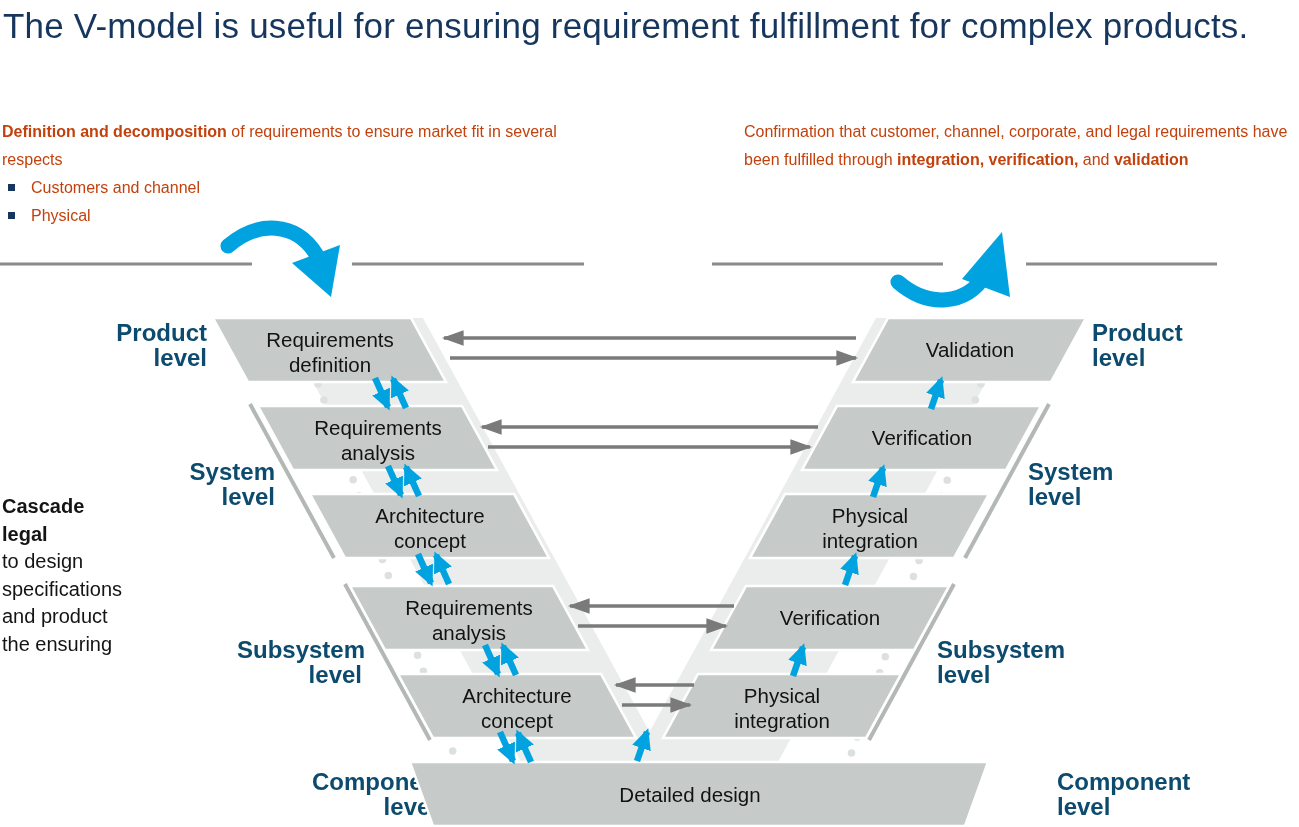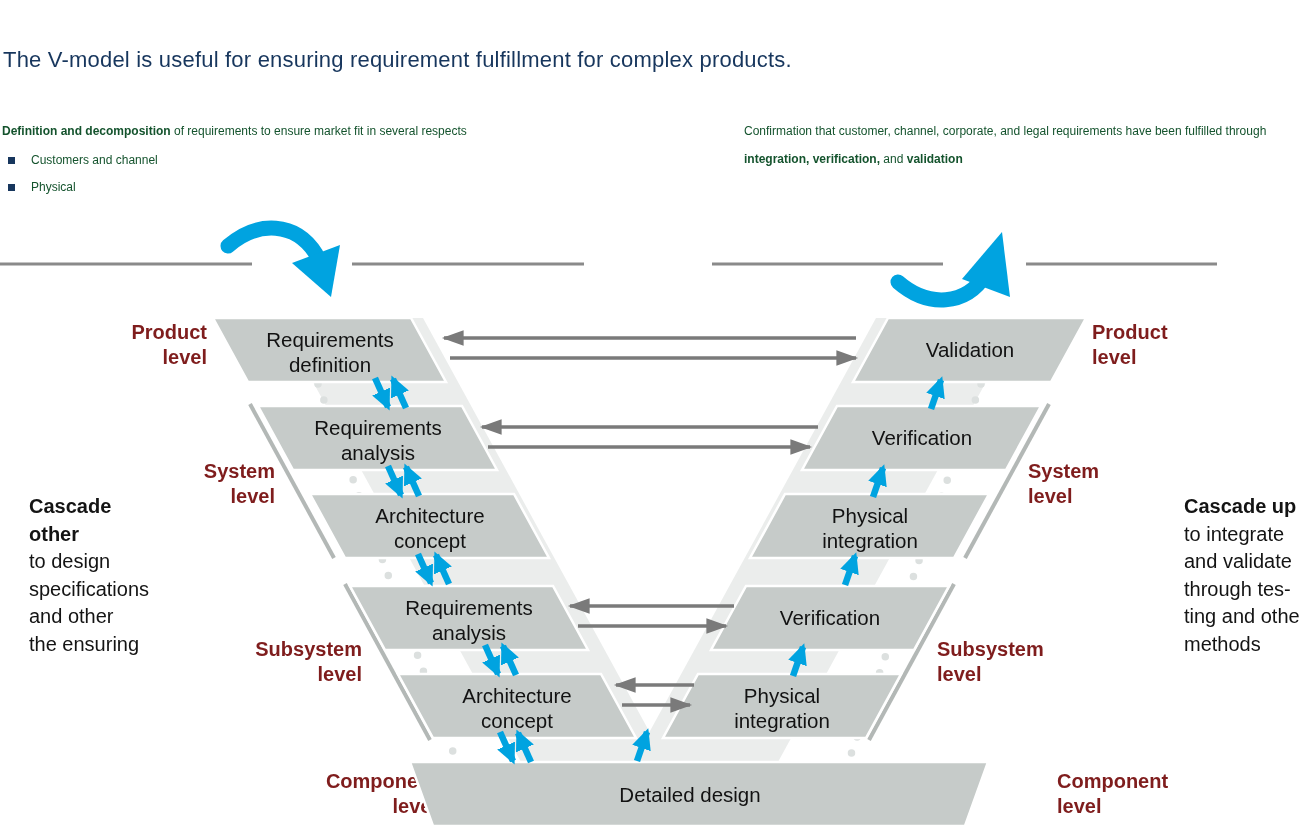--- a/index.html
+++ b/index.html
@@ -1,27 +1,27 @@
 <!DOCTYPE html>
 <html><head>
 <meta charset="utf-8">
 <style>
   html,body{margin:0;padding:0;background:#fff;}
   #page{position:relative;width:1299px;height:827px;background:#fff;overflow:hidden;
         font-family:"Liberation Sans",sans-serif;color:#1a1a1a;}
   .abs{position:absolute;}
-  .title{left:3px;top:6px;width:1290px;font-size:22px;letter-spacing:.2px;font-weight:400;color:#17365D;margin-top:41px;}
-  .note{font-size:12px;line-height:27.5px;color:#14532d;}
+  .title{left:3px;top:6px;width:1290px;font-size:35px;letter-spacing:.2px;font-weight:400;color:#17365D;}
+  .note{font-size:16px;line-height:27.5px;color:#c2410c;}
   .b{font-weight:700;}
   .bullets{margin-top:1px;}
   .bullet-row{display:flex;align-items:flex-start;}
   .sq{flex:0 0 auto;width:7px;height:7px;background:#17365D;margin:10px 16px 0 6px;}
-  .lvl{font-size:20px;font-weight:700;line-height:25px;color:#7f1d1d;}
+  .lvl{font-size:24px;font-weight:700;line-height:25px;color:#0c4a6e;}
   .lvl.r{text-align:right;}
-  .cascade{font-size:20px;line-height:27.5px;color:#141414;margin-left:27px;}
+  .cascade{font-size:20px;line-height:27.5px;color:#141414;}
   svg text{font-family:"Liberation Sans",sans-serif;font-size:20.5px;fill:#121212;}
 </style>
 </head>
 <body>
 
 <div id="page">
 
   <div class="abs title">The V-model is useful for ensuring requirement fulfillment for complex products.</div>
 
   <div class="abs note" style="left:2px;top:118px;width:604px;">
@@ -37,35 +37,27 @@
         </div>
     </div>
   </div>
 
   <div class="abs note" style="left:744px;top:118px;width:578px;">
     <span>Confirmation that customer, channel, corporate, and legal requirements have been fulfilled through </span><span class="b">integration, verification,</span><span> and </span><span class="b">validation</span>
   </div>
 
   <div class="abs cascade" style="left:2px;top:493px;width:150px;">
     <div class="b">Cascade</div>
-    <div class="b">other</div>
+    <div class="b">legal</div>
     <div>to design</div>
     <div>specifications</div>
-    <div>and other</div>
+    <div>and product</div>
     <div>the ensuring</div>
   </div>
 
-  <div class="abs cascade" style="left:1157px;top:493px;width:142px;">
-    <div class="b">Cascade up</div>
-    <div>to integrate</div>
-    <div>and validate</div>
-    <div>through tes-</div>
-    <div>ting and other</div>
-    <div>methods</div>
-  </div>
 
   <div class="abs lvl r" style="left:115px;top:320px;width:92px;">Product level</div>
   <div class="abs lvl" style="left:1092px;top:320px;width:92px;">Product level</div>
   <div class="abs lvl r" style="left:183px;top:459px;width:92px;">System level</div>
   <div class="abs lvl" style="left:1028px;top:459px;width:92px;">System level</div>
   <div class="abs lvl r" style="left:237px;top:637px;width:125px;">Subsystem level</div>
   <div class="abs lvl" style="left:937px;top:637px;width:125px;">Subsystem level</div>
   <div class="abs lvl r" style="left:312px;top:769px;width:125px;">Component level</div>
   <div class="abs lvl" style="left:1057px;top:769px;width:125px;">Component level</div>
 

